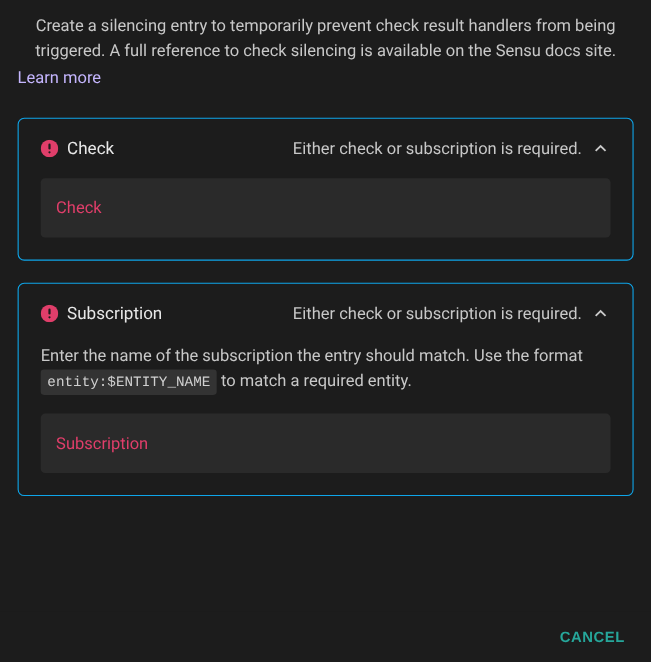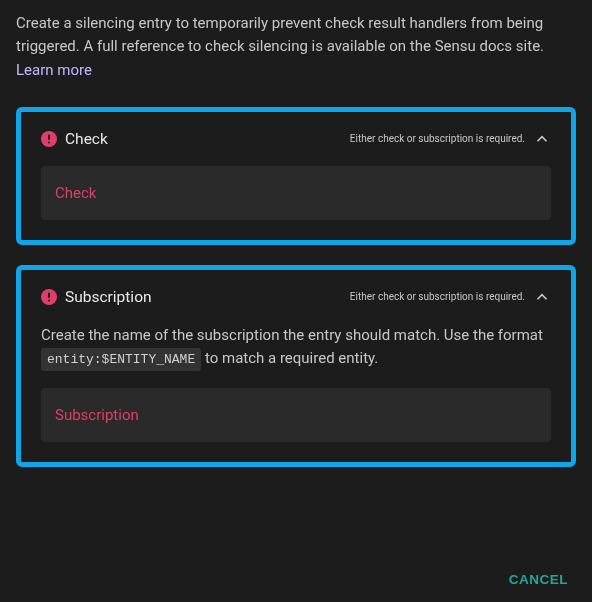--- a/index.html
+++ b/index.html
@@ -23,30 +23,31 @@
     font-size: 20px;
     font-weight: 600;
     color: #f2f2f2;
     margin-bottom: 14px;
   }
   .desc {
     color: #c8c8c8;
     line-height: 1.55;
     font-size: 15px;
     margin-bottom: 2px;
+    text-align: center;
   }
   .learn-more {
     color: #c4b5fd;
     text-decoration: none;
     font-size: 15px;
     display: inline-block;
     margin-bottom: 28px;
   }
   .panel {
-    border: 5px solid #0ea5e9;
+    border: 1px solid #0ea5e9;
     border-radius: 6px;
     padding: 18px 20px 20px 20px;
     margin-bottom: 20px;
   }
   .panel-header {
     display: flex;
     align-items: center;
     gap: 8px;
     margin-bottom: 18px;
   }
@@ -56,21 +57,21 @@
     flex: 0 0 16px;
   }
   .panel-title {
     color: #e8e8e8;
     font-size: 15.5px;
     font-weight: 400;
   }
   .spacer { flex: 1; }
   .req-text {
     color: #c8c8c8;
-    font-size: 10px;
+    font-size: 15px;
   }
   .chev {
     width: 18px;
     height: 18px;
     flex: 0 0 18px;
     color: #c8c8c8;
     cursor: pointer;
   }
   .hint {
     color: #c8c8c8;
@@ -167,21 +168,21 @@
       <span class="panel-title">Subscription</span>
       <span class="spacer"></span>
       <span class="req-text">Either check or subscription is required.</span>
       <span class="chev">
         <svg viewBox="0 0 24 24" fill="none" stroke="currentColor" stroke-width="2.2">
             <polyline points="6 15 12 9 18 15"></polyline>
           </svg>
       </span>
     </div>
     <p class="hint">
-      <span>Create the name of the subscription the entry should match. Use the format </span><code class="inline">entity:$ENTITY_NAME</code><span> to match a required entity.</span>
+      <span>Enter the name of the subscription the entry should match. Use the format </span><code class="inline">entity:$ENTITY_NAME</code><span> to match a required entity.</span>
     </p>
     <div class="field">
       <span class="field-label">Subscription</span>
     </div>
   </div>
 
 </div>
 
 <div class="footer">
   <button class="btn btn-cancel">CANCEL</button>

